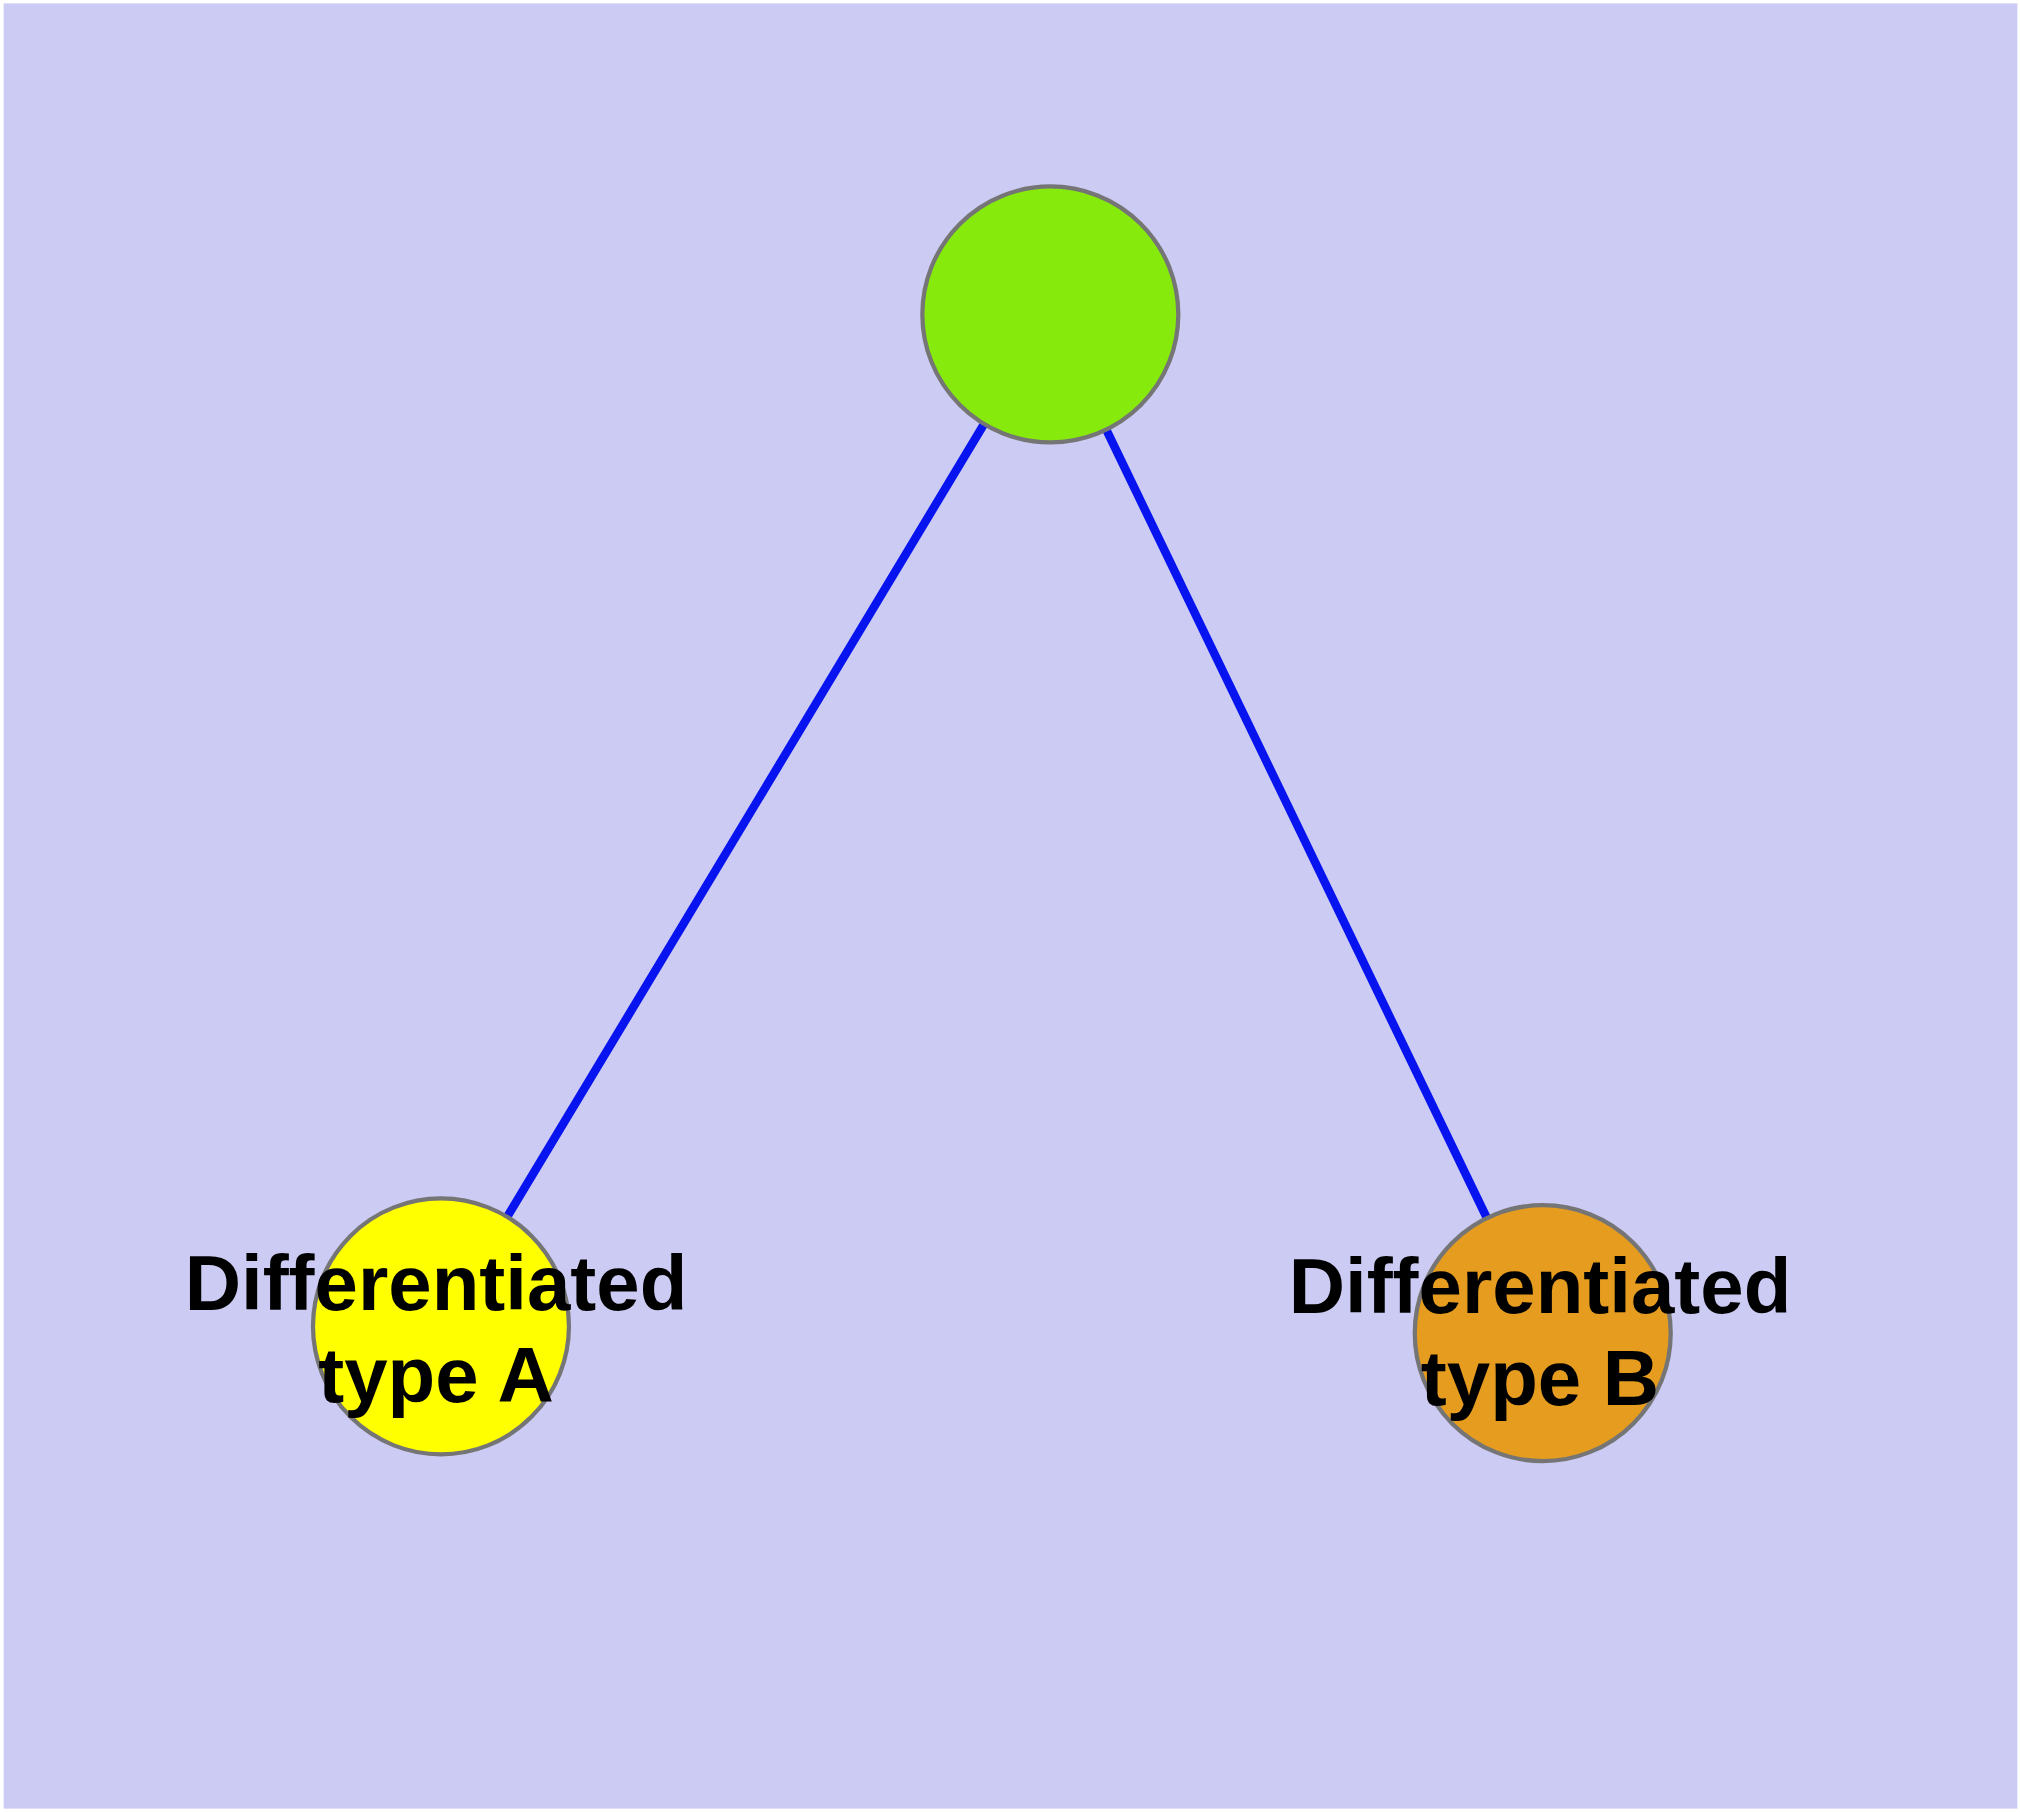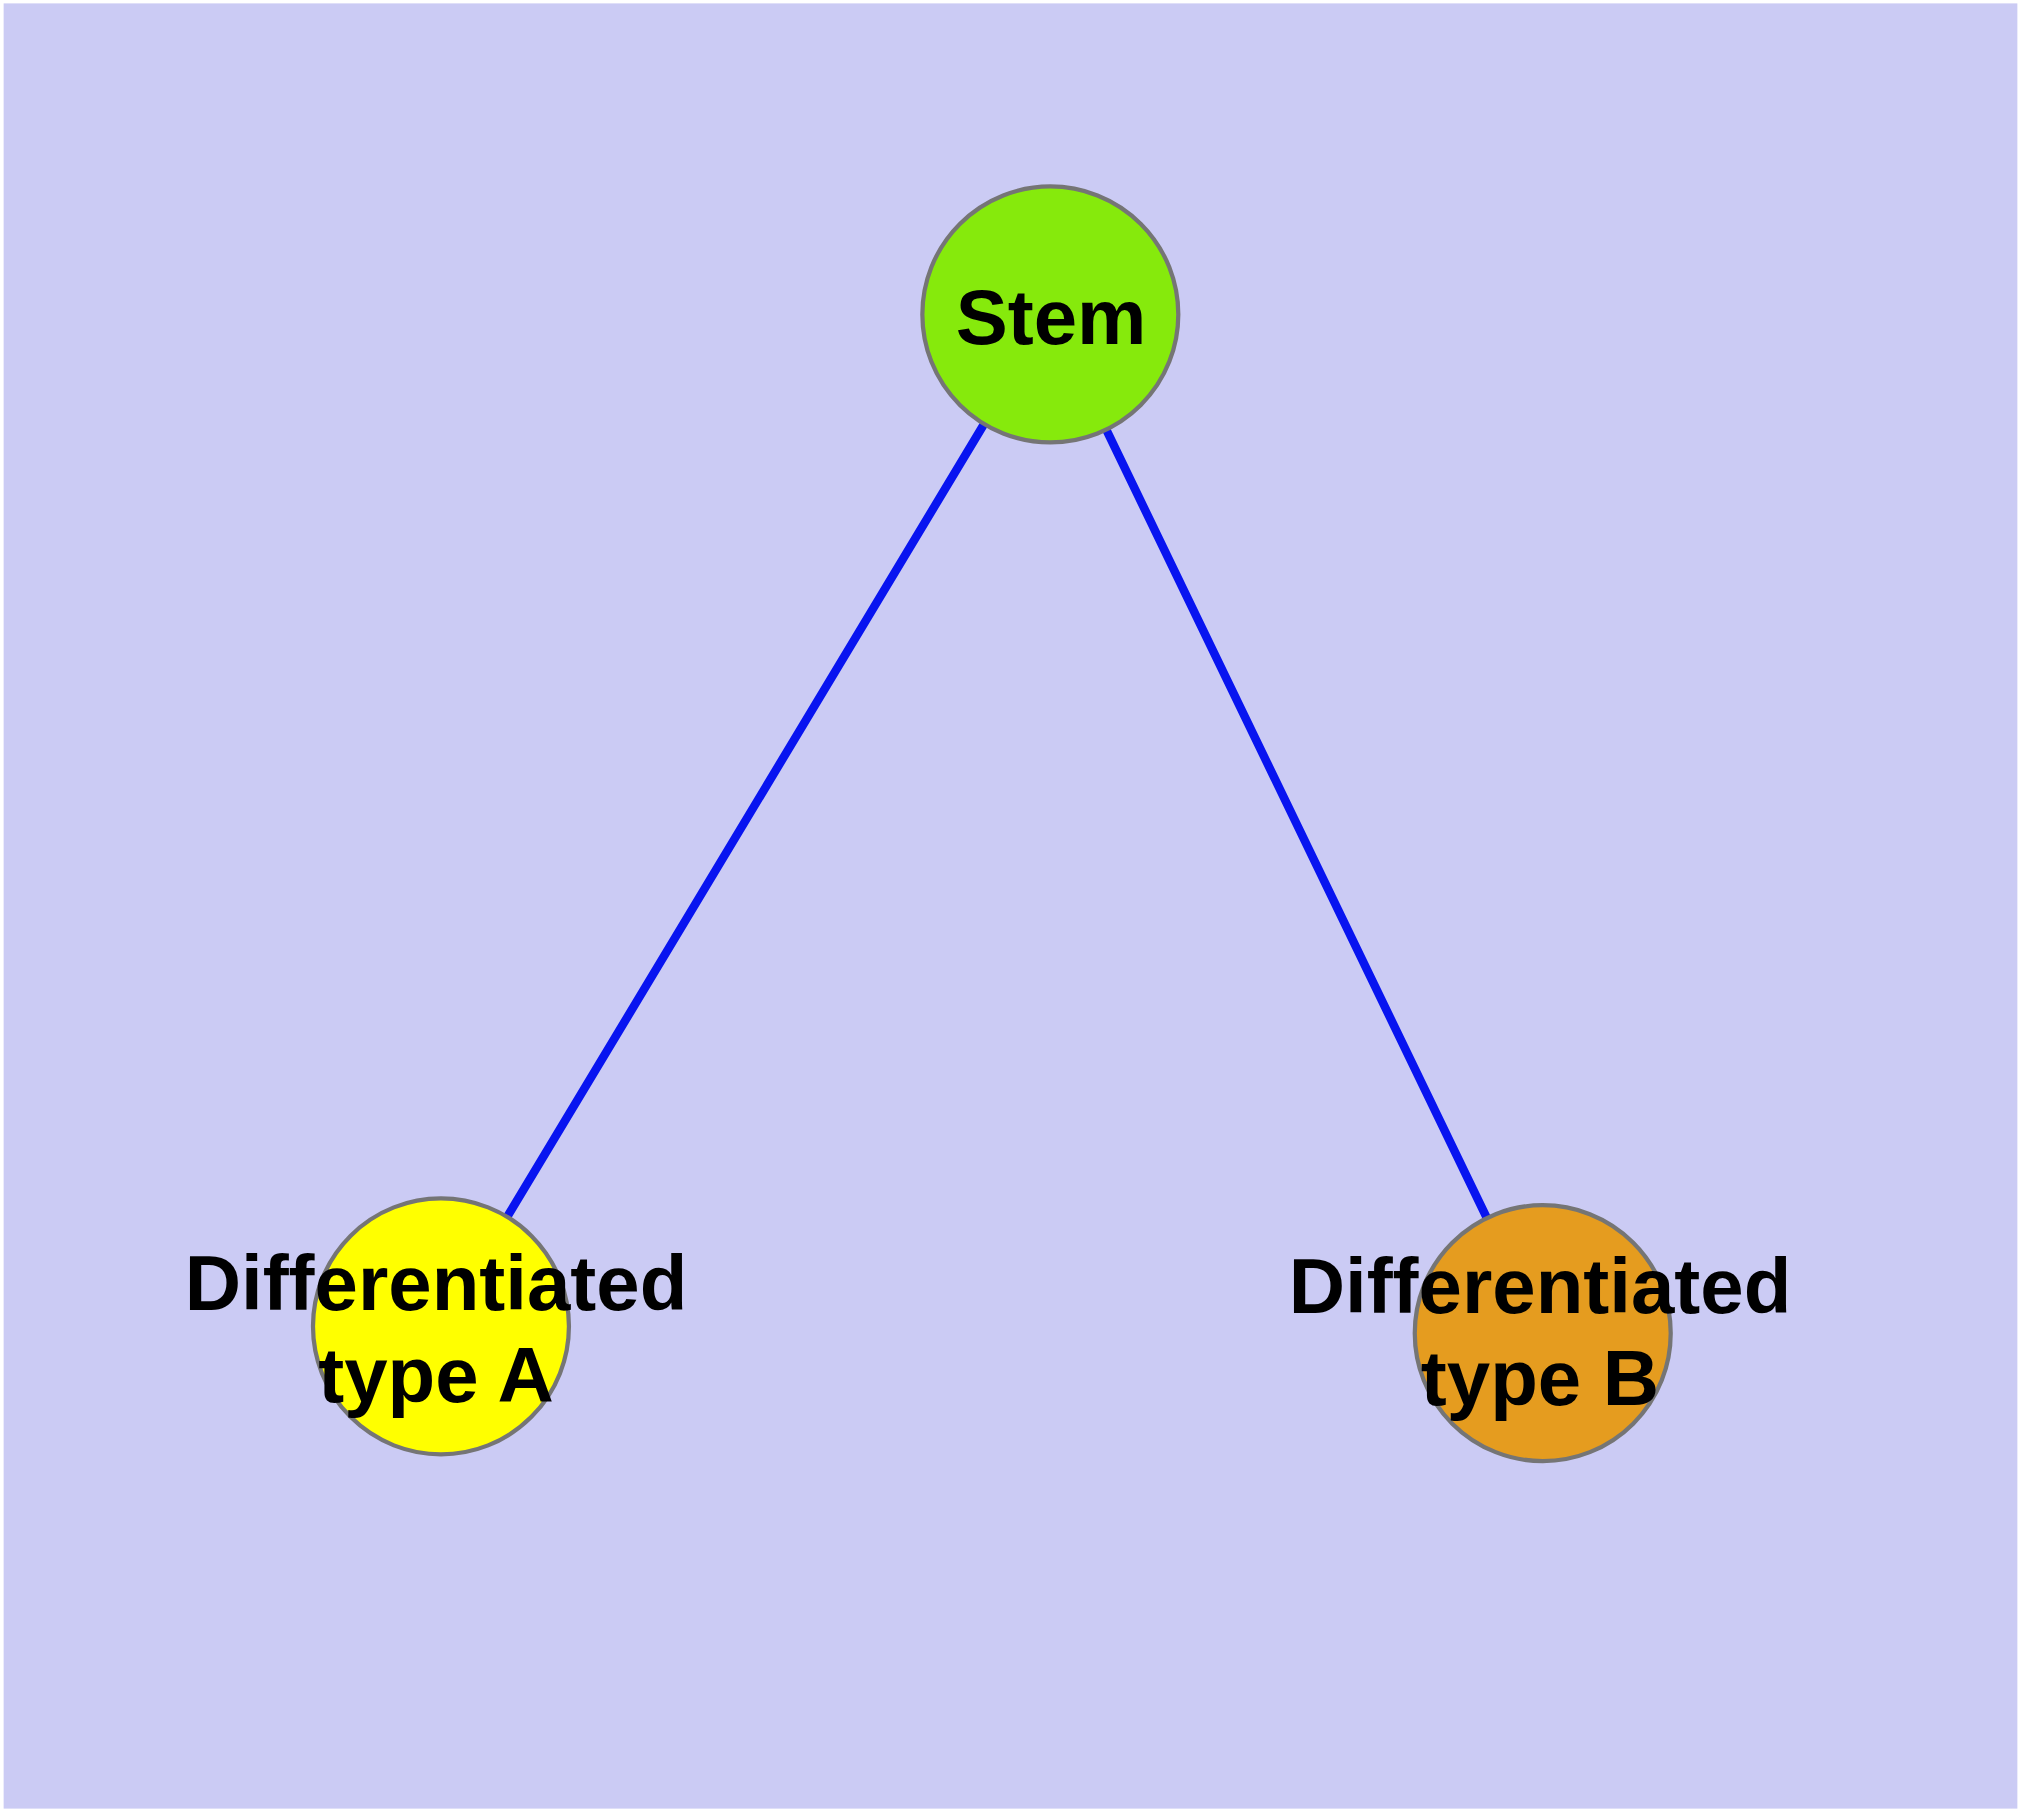--- a/index.html
+++ b/index.html
@@ -53,21 +53,20 @@
     <rect x="4" y="4" width="2376" height="2130" fill="#cbcbf4"></rect>
 
     <line class="edge" x1="1161" y1="500" x2="598" y2="1436" stroke="#0814f0"></line>
     <line class="edge" x1="1305" y1="507" x2="1754" y2="1437" stroke="#0814f0"></line>
 
     <circle class="node" cx="1239" cy="371" r="151" fill="#86ea0c" stroke="#757575"></circle>
     <circle class="node" cx="520" cy="1565" r="151" fill="#ffff00" stroke="#757575"></circle>
     <circle class="node" cx="1820" cy="1573" r="151" fill="#e59c1f" stroke="#757575"></circle>
   </svg>
 
-  <div class="node-label" style="left:1051px; top:317px;">Stem</div>
 
   <div class="node-label" style="left:436px; top:1329px;">Differentiated
 type A</div>
 
   <div class="node-label" style="left:1540px; top:1332px;">Differentiated
 type B</div>
 </div>
 
 
 </body></html>

